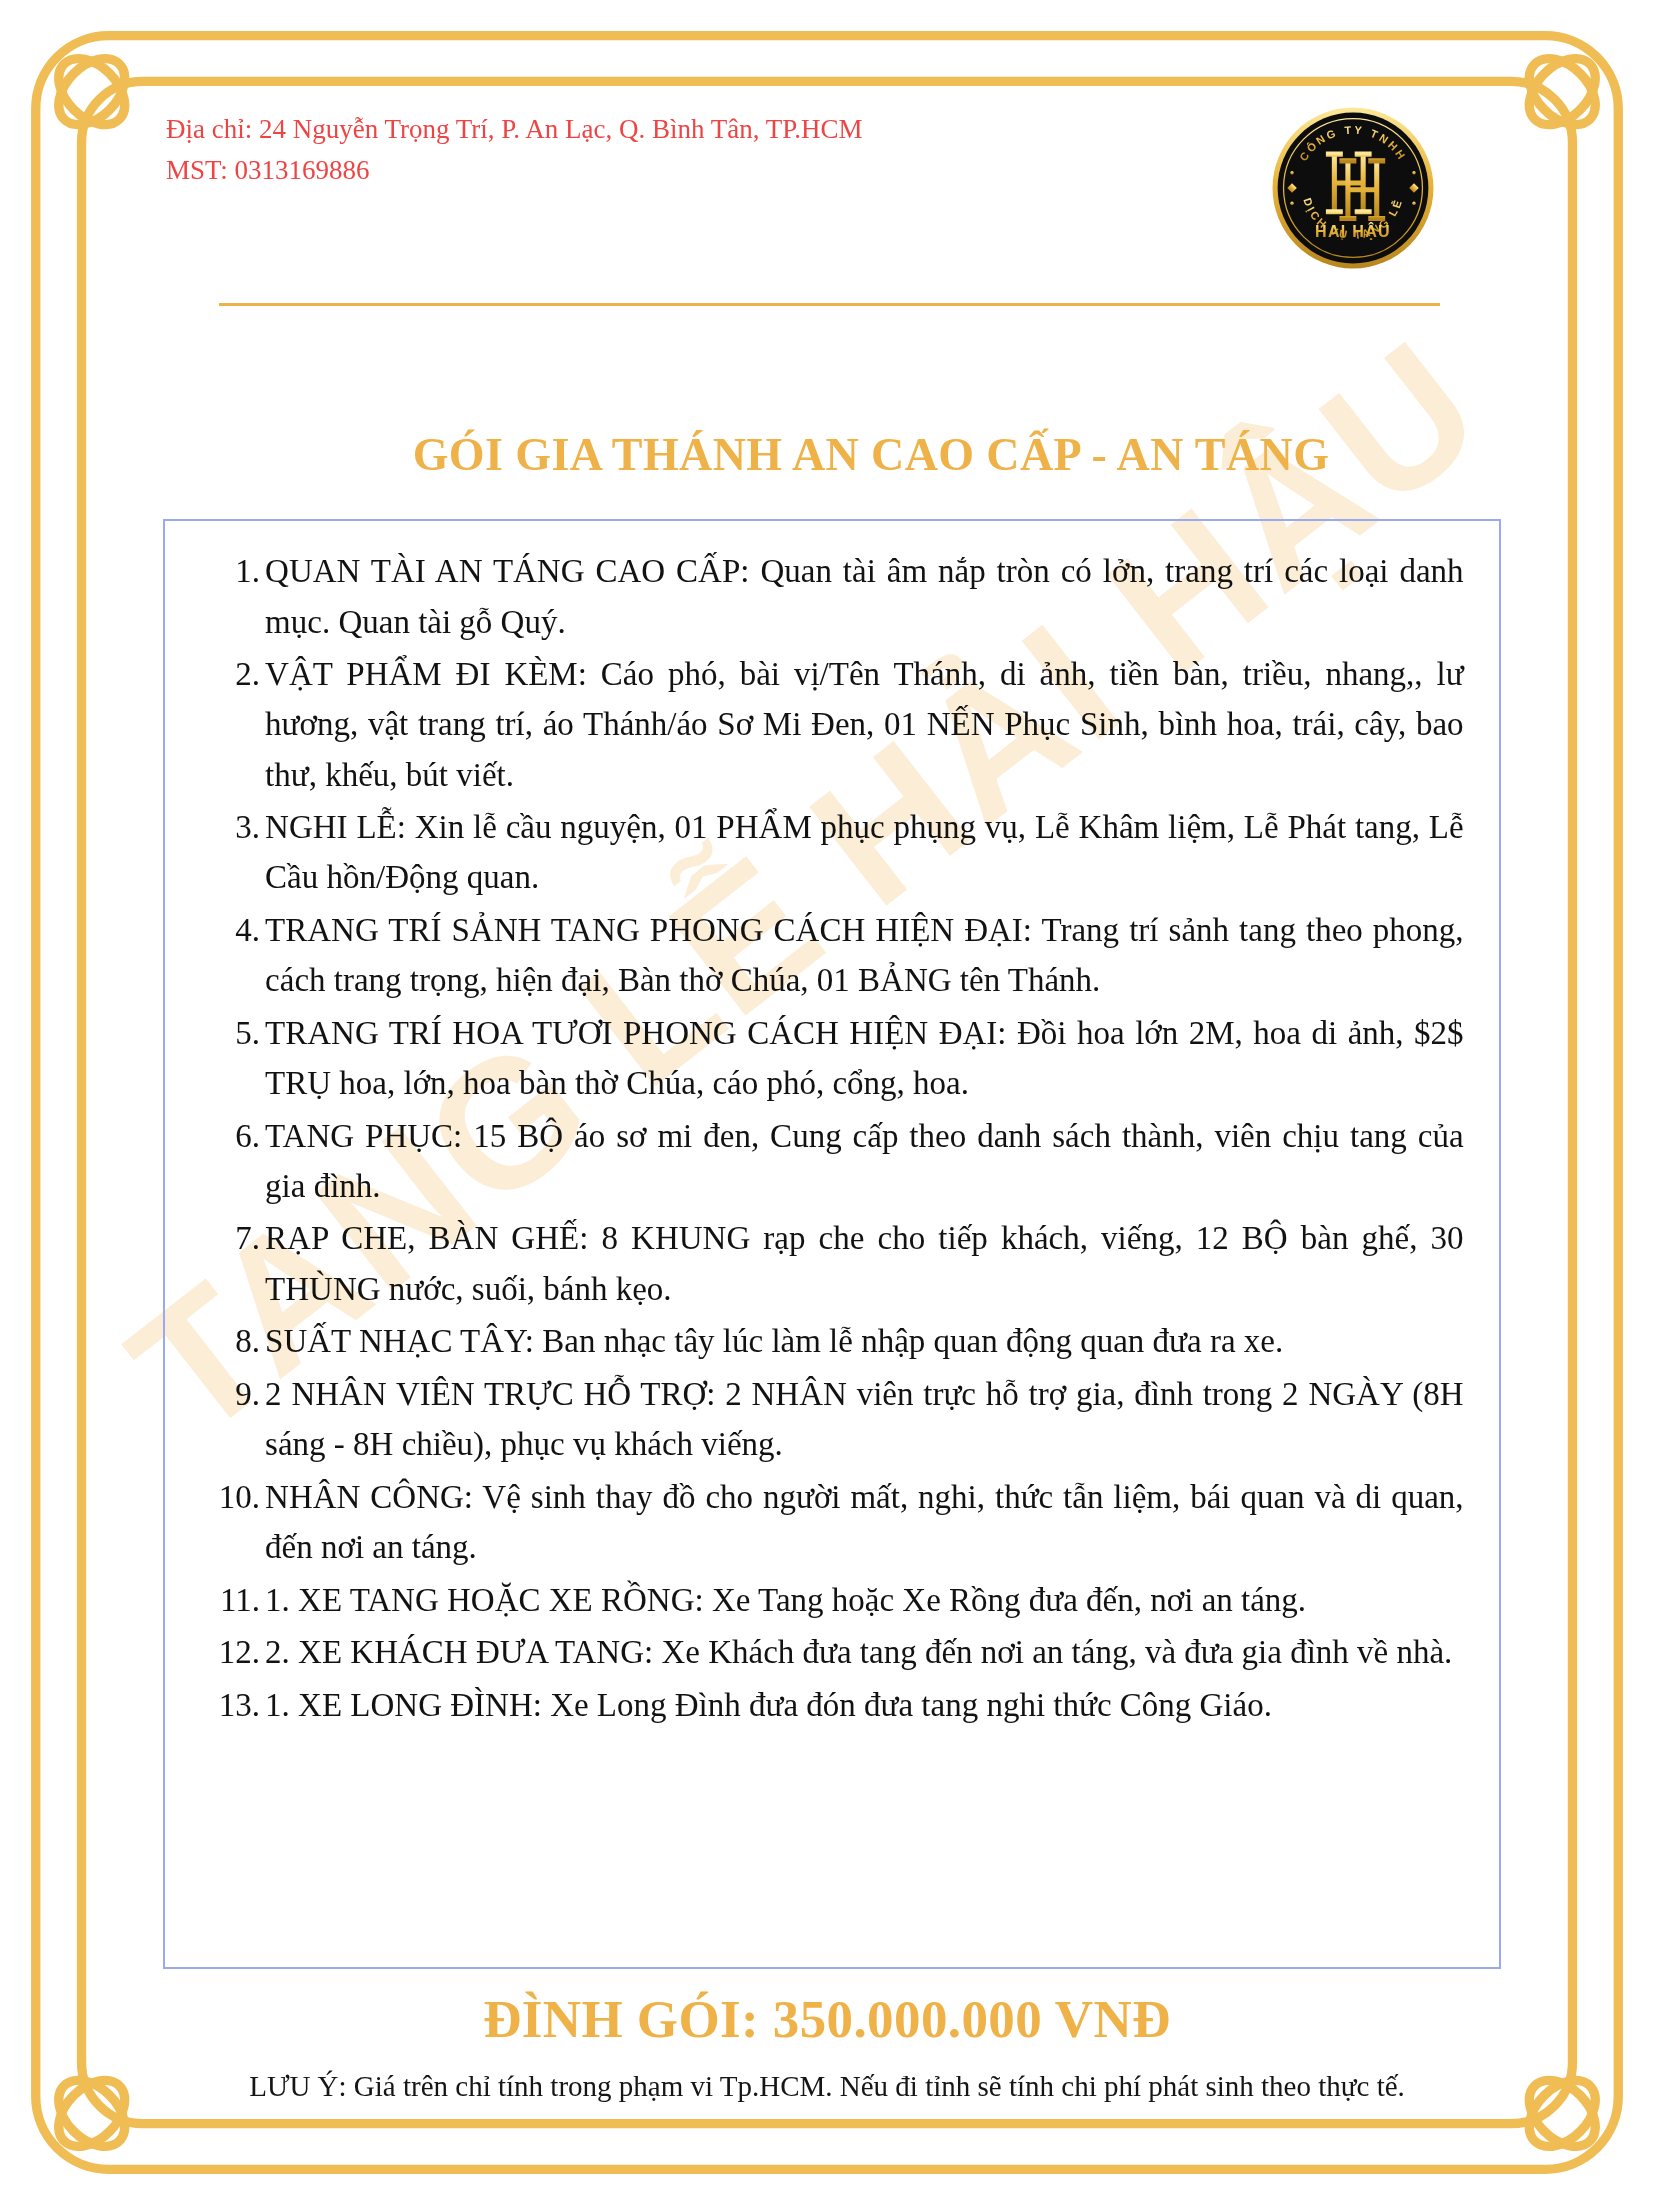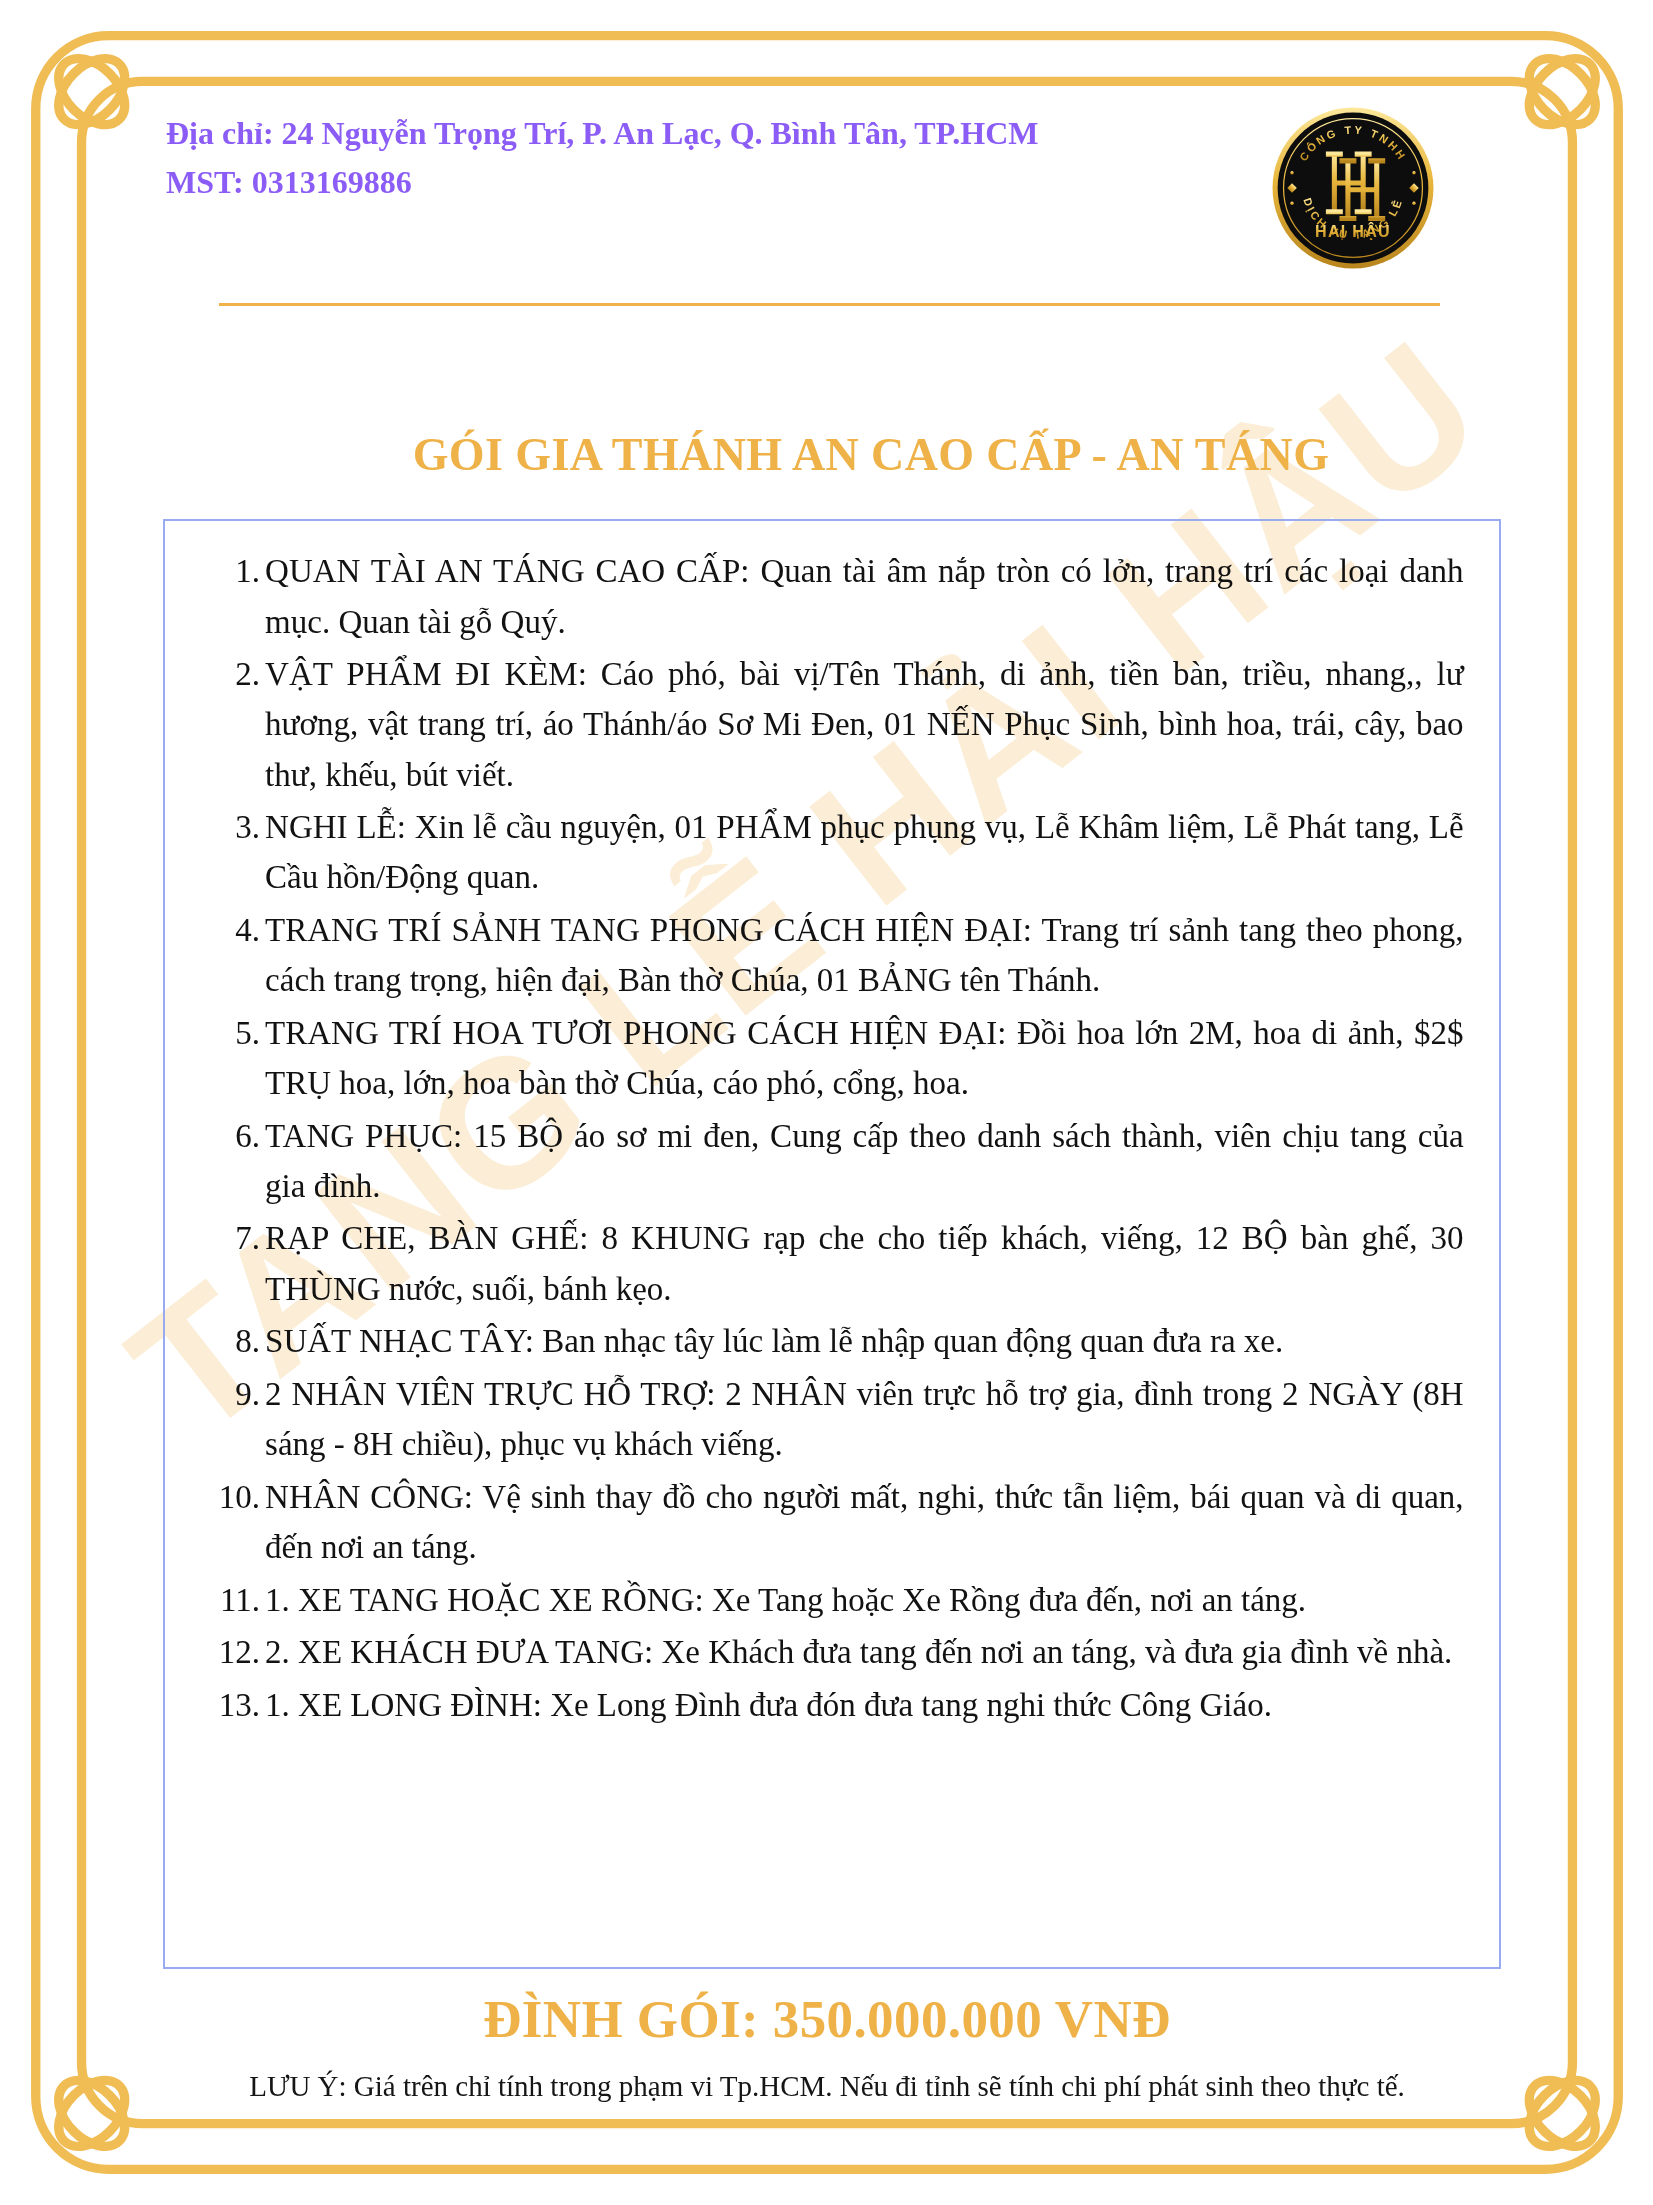--- a/index.html
+++ b/index.html
@@ -60,24 +60,23 @@
   .header {
     position: absolute;
     left: 0; top: 0;
     width: 1654px;
     height: 305px;
   }
   .contact-block {
     position: absolute;
     left: 166px;
     top: 109px;
-    color: #8b5cf6;
-    font-size: 32px;
+    color: #ef4444;
+    font-size: 27px;
     line-height: 1.52;
-    font-weight: bold;
   }
   .contact-line { white-space: nowrap; }
 
   .logo {
     position: absolute;
     left: 1270px;
     top: 105px;
     width: 166px;
     height: 166px;
   }

